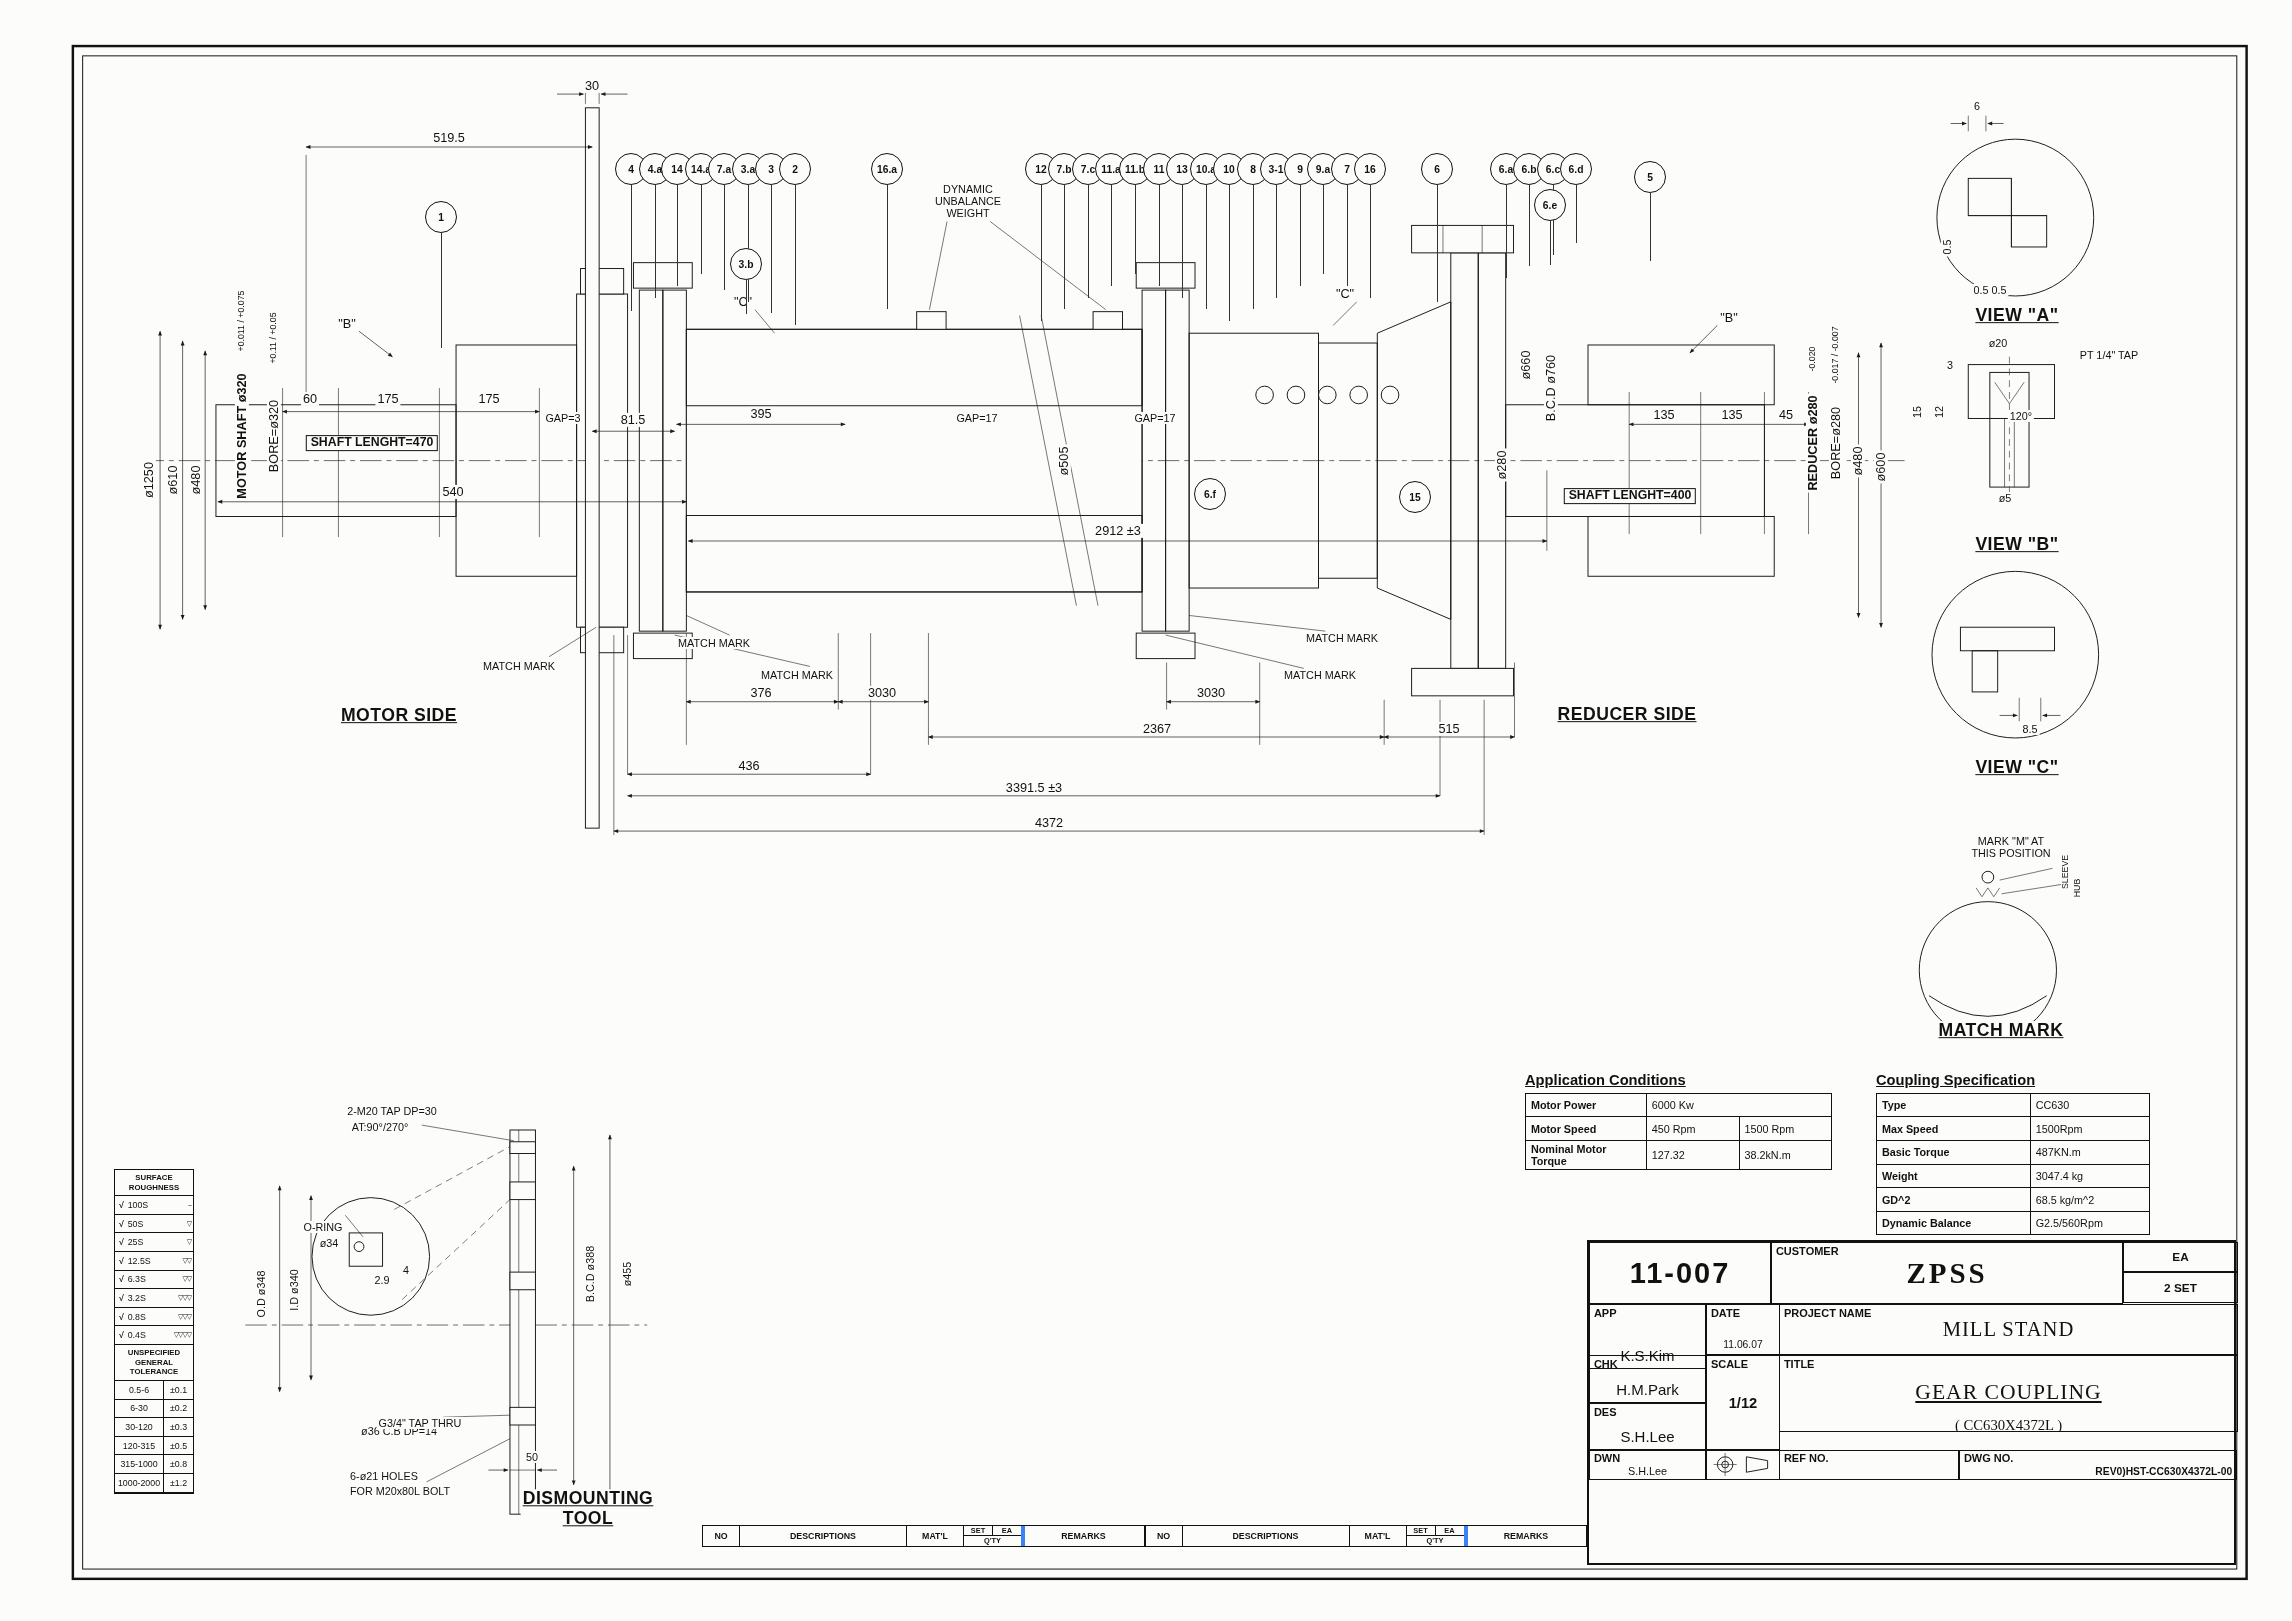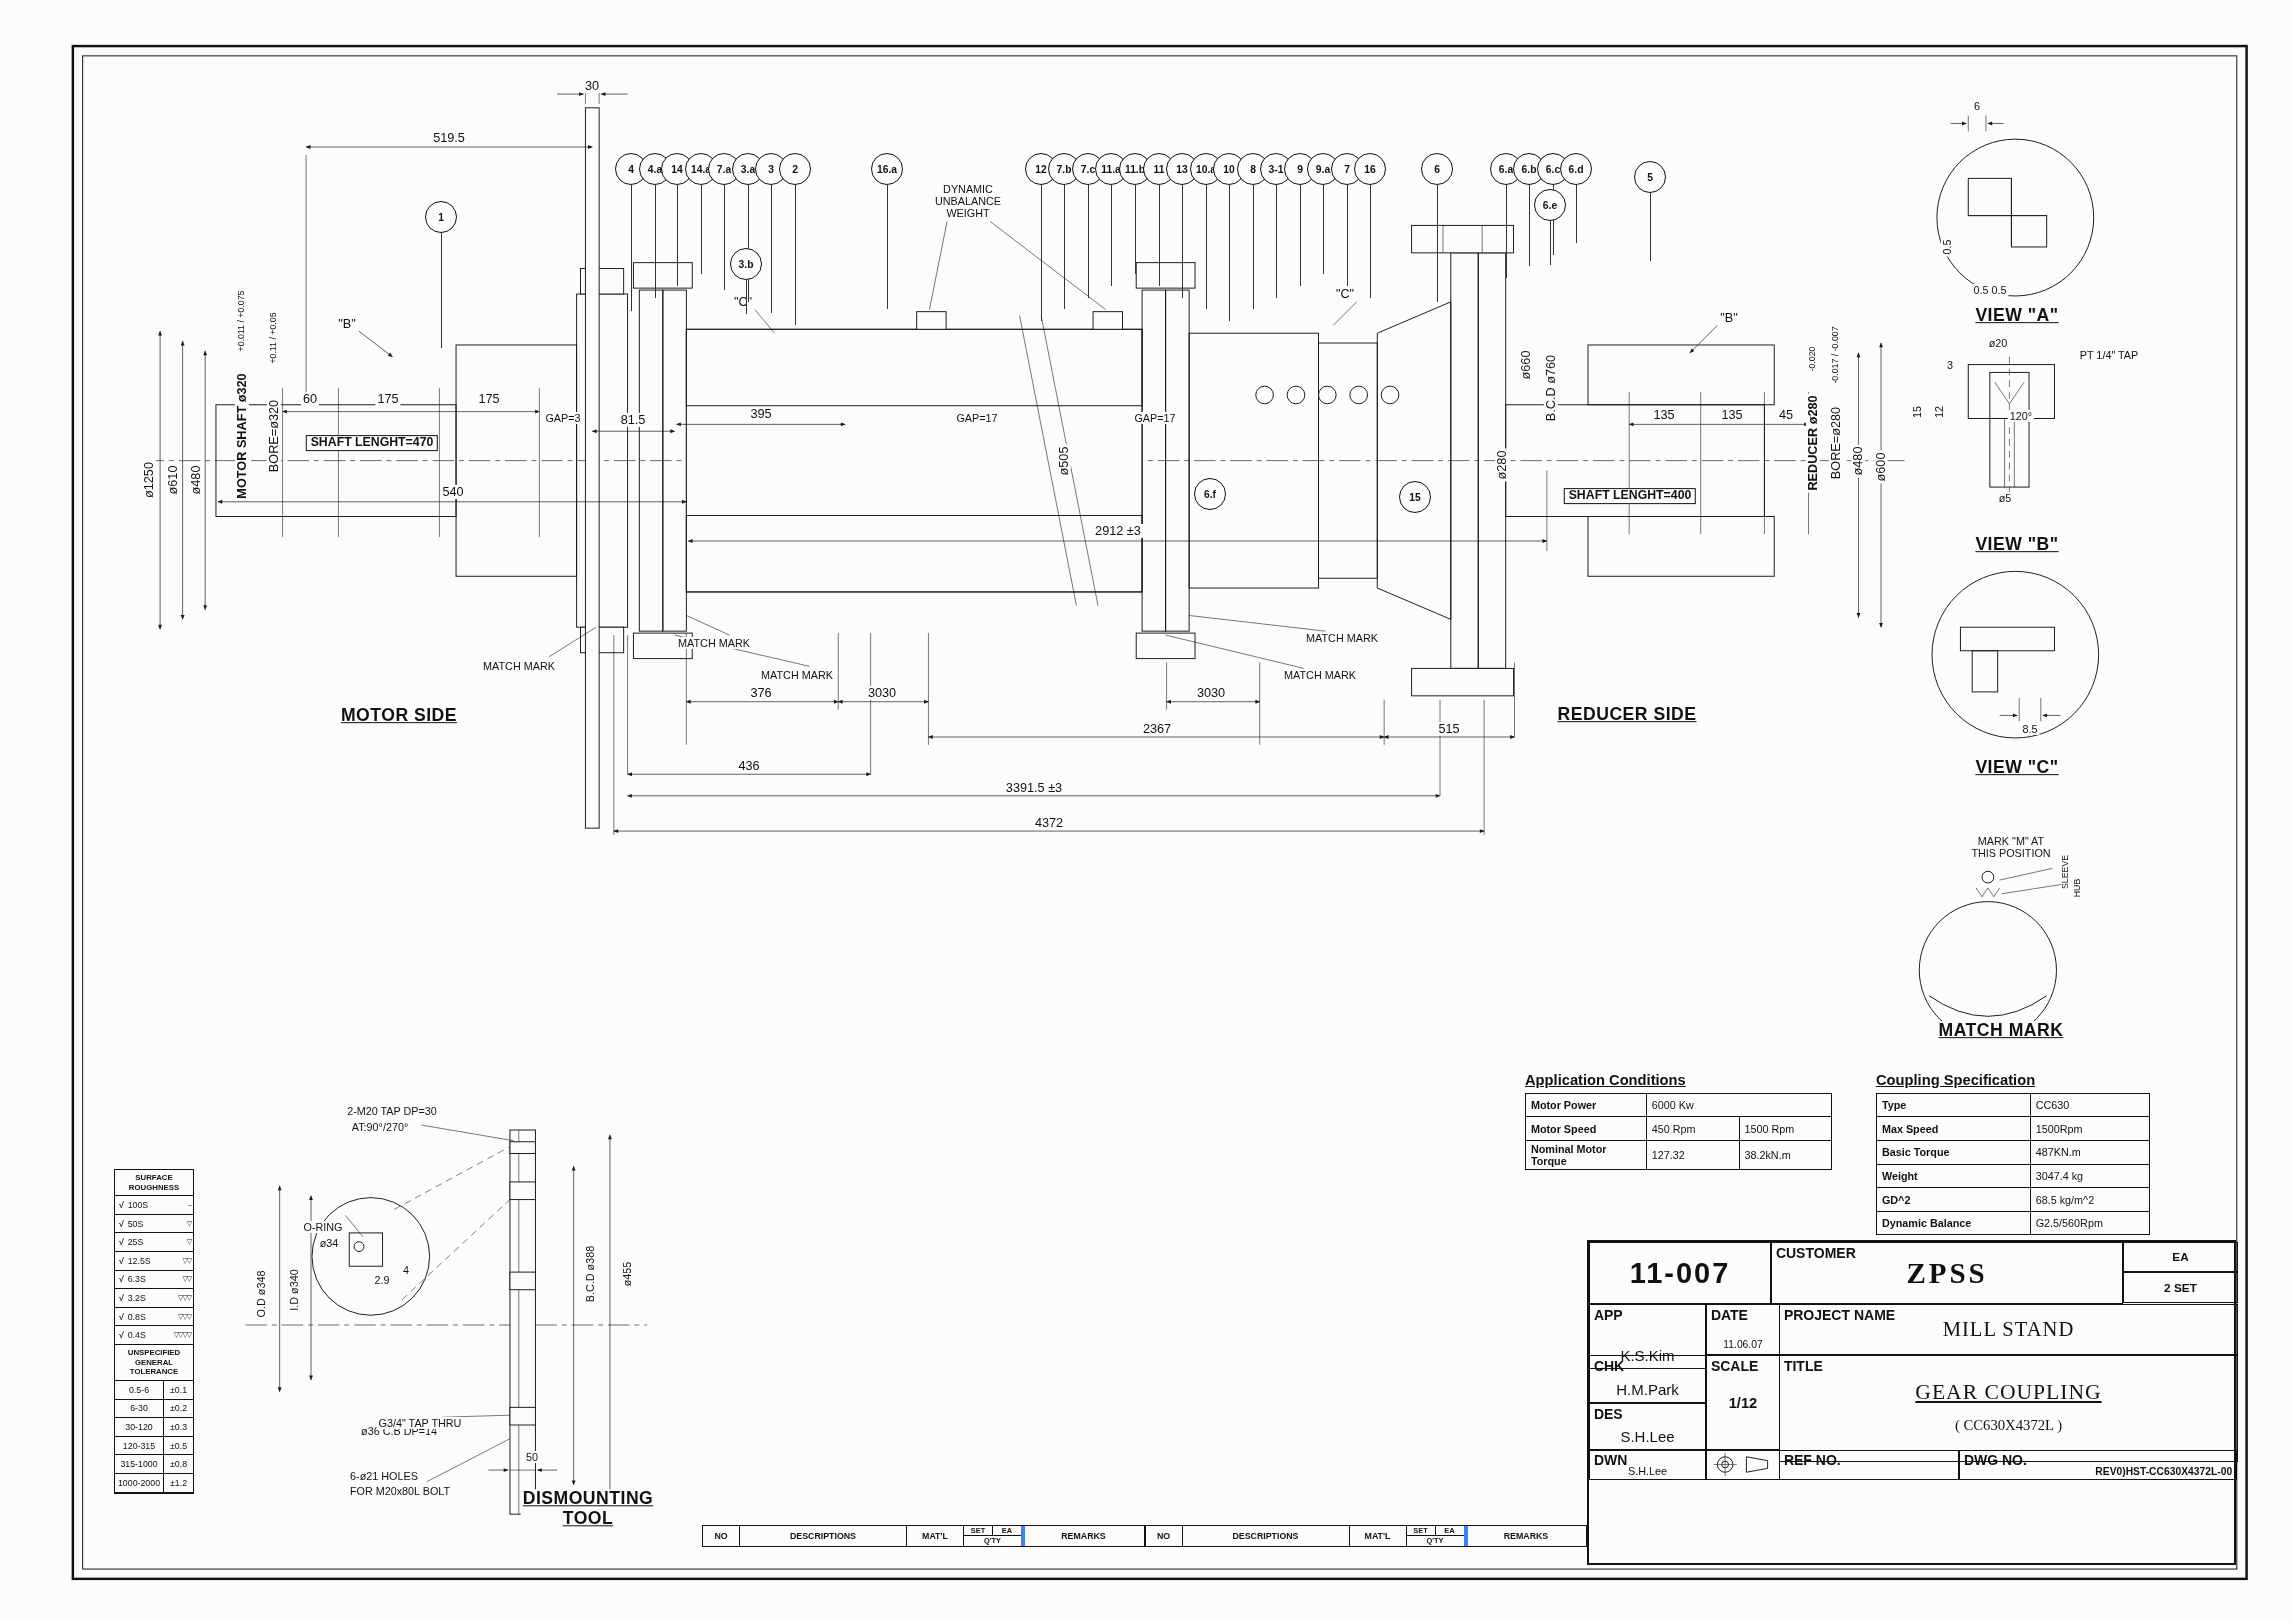--- a/index.html
+++ b/index.html
@@ -41,21 +41,21 @@
   .tblwrap td{border:1px solid #111;font-size:10.8px;padding:2px 4.9px;height:18.6px;text-align:left}
   .tblwrap td.lab{text-align:left;font-weight:700}
   #app-table td.lab{width:110px}
   #app-table td{min-width:82px}
   #spec-table td.lab{width:143px}
   #spec-table td{min-width:108px}
   
   #titleblock{position:absolute;left:1587px;top:1240px;width:649px;height:325px;z-index:3;
               background:#fcfcfa;border:2px solid #111;box-sizing:border-box}
   .tc{position:absolute;border:1px solid #111;box-sizing:border-box;overflow:hidden}
-  .mini{position:absolute;left:3.9px;top:2px;font-size:14px;font-weight:700}
+  .mini{position:absolute;left:3.9px;top:2px;font-size:11px;font-weight:700}
   .cval{position:absolute;left:0;right:0;bottom:3.9px;text-align:center;font-size:15px}
   .serif{font-family:"Liberation Serif",serif}
   
   #roughtable{position:absolute;left:114px;top:1169px;width:80px;z-index:3;background:#fcfcfa;
               border:1.2px solid #111;box-sizing:border-box}
   .rt-head{font-size:7.8px;font-weight:700;text-align:center;border-bottom:1px solid #111;
            padding:2.9px 1px;line-height:1.25}
   .rrow,.trow{display:flex;align-items:center;border-bottom:1px solid #111;height:17.6px;font-size:8.8px}
   .rsym{width:12.7px;text-align:center;font-weight:700}
   .rval{flex:1}
@@ -584,21 +584,21 @@
   </div>
 
   <div class="tc" style="left:0;top:113px;width:117px;height:48px">
     <span class="mini">CHK</span>
     <div class="cval">H.M.Park</div>
   </div>
   <div class="tc" style="left:117px;top:113px;width:74px;height:95px">
     <span class="mini">SCALE</span>
     <div style="position:absolute;inset:0;display:flex;align-items:center;justify-content:center;font-size:14.7px;font-weight:700">1/12</div>
   </div>
-  <div class="tc" style="left:190px;top:113px;width:459px;height:107px">
+  <div class="tc" style="left:190px;top:113px;width:459px;height:77px">
     <span class="mini">TITLE</span>
     <div class="serif" style="position:absolute;left:0;right:0;top:23.5px;text-align:center;font-size:21.6px;letter-spacing:1px;text-decoration:underline">GEAR COUPLING</div>
     <div class="serif" style="position:absolute;left:0;right:0;top:61px;text-align:center;font-size:14.7px">( CC630X4372L )</div>
   </div>
   <div class="tc" style="left:0;top:161px;width:117px;height:47px">
     <span class="mini">DES</span>
     <div class="cval">S.H.Lee</div>
   </div>
 
   <div class="tc" style="left:0;top:208px;width:117px;height:30px">

